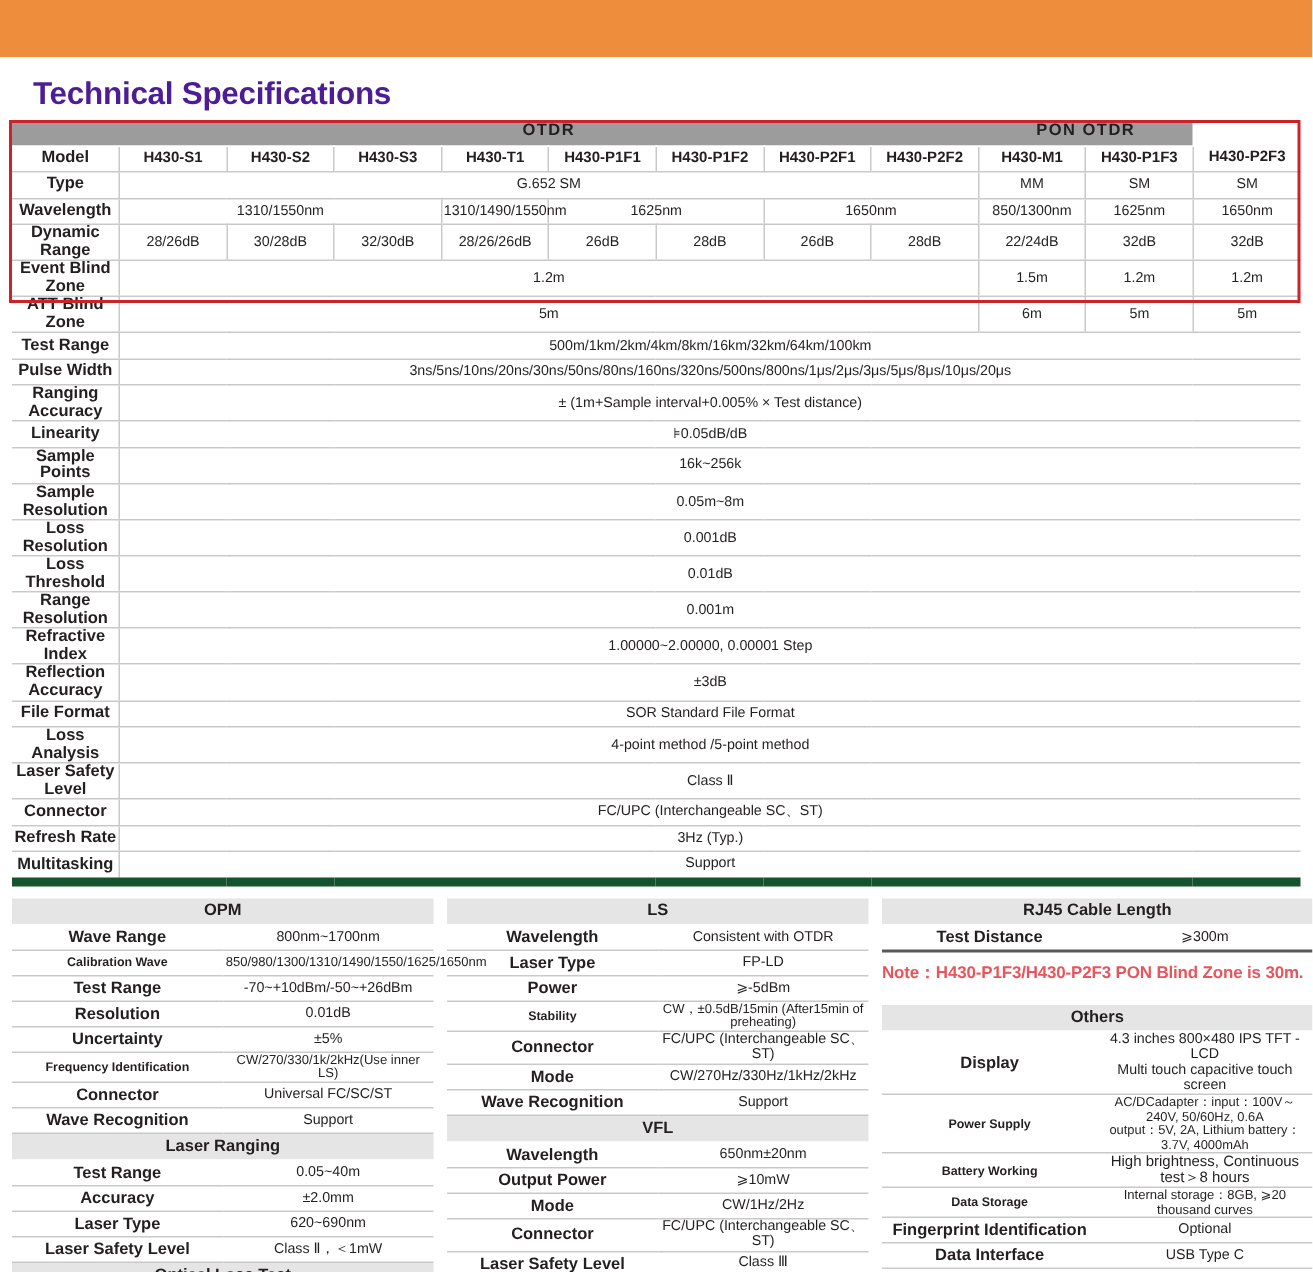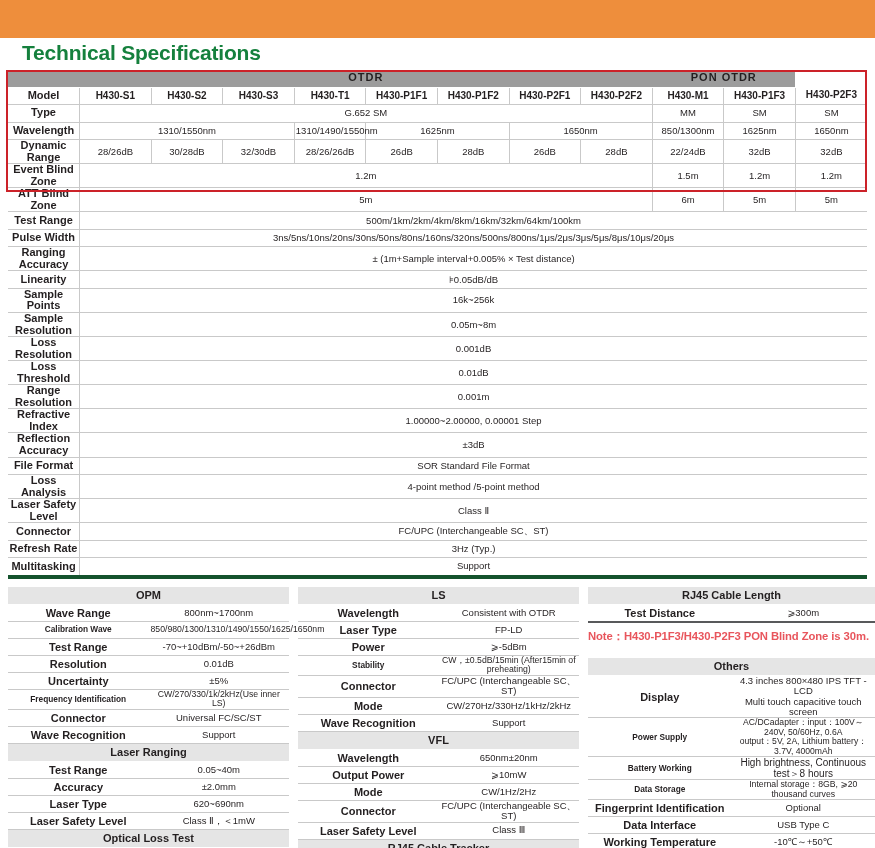--- a/index.html
+++ b/index.html
@@ -5,22 +5,22 @@
   html,body{margin:0;padding:0;}
   body{
     width:875px;height:848px;
     background:#ffffff;
     font-family:"Liberation Sans", sans-serif;
     color:#231f20;
     overflow:hidden;
   }
   .banner{width:875px;height:38px;background:#ee8e3c;}
   .page-title{
-    font-size:21px;font-weight:bold;color:#15803d;
-    margin:3px 0 5px 22px;letter-spacing:-0.2px;
+    font-size:21px;font-weight:bold;color:#4c1d95;
+    margin:13px 0 5px 22px;letter-spacing:-0.2px;
   }
 
   
   .main-wrap{position:relative;padding:0 8px;}
   .redbox{
     position:absolute;left:6px;top:0;width:861px;height:122px;
     border:2px solid #cc2229;box-sizing:border-box;pointer-events:none;
   }
   table.spec{border-collapse:collapse;width:859px;table-layout:fixed;}
   table.spec td{
@@ -37,21 +37,21 @@
   table.spec td.lbl{
     font-weight:bold;font-size:11px;width:117px;
   }
   table.spec td.grp{
     background:#9c9c9c;color:#231f20;font-weight:bold;font-size:11px;
     border-bottom:1px solid #ffffff;letter-spacing:1px;
   }
   table.spec td.grpblank{background:#9c9c9c;border-bottom:1px solid #ffffff;}
   table.spec td.mdl{font-weight:bold;font-size:10px;border-left:1px solid #c9c9c9;}
   table.spec td.vl{border-left:1px solid #c9c9c9;}
-  table.spec tr.last td{border-bottom:4px solid #14532d;}
+  table.spec tr.last td{border-bottom:6px solid #14532d;}
   table.spec tr.modelrow td{border-bottom:1px solid #c9c9c9;}
 
   
   .cols{display:flex;gap:9px;padding:8px 8px 0 8px;box-sizing:border-box;width:875px;}
   .col{flex:0 0 auto;}
   .col1{width:281px;}
   .col2{width:281px;}
   .col3{width:287px;}
   table.mini{border-collapse:collapse;width:100%;table-layout:fixed;}
   table.mini td{

